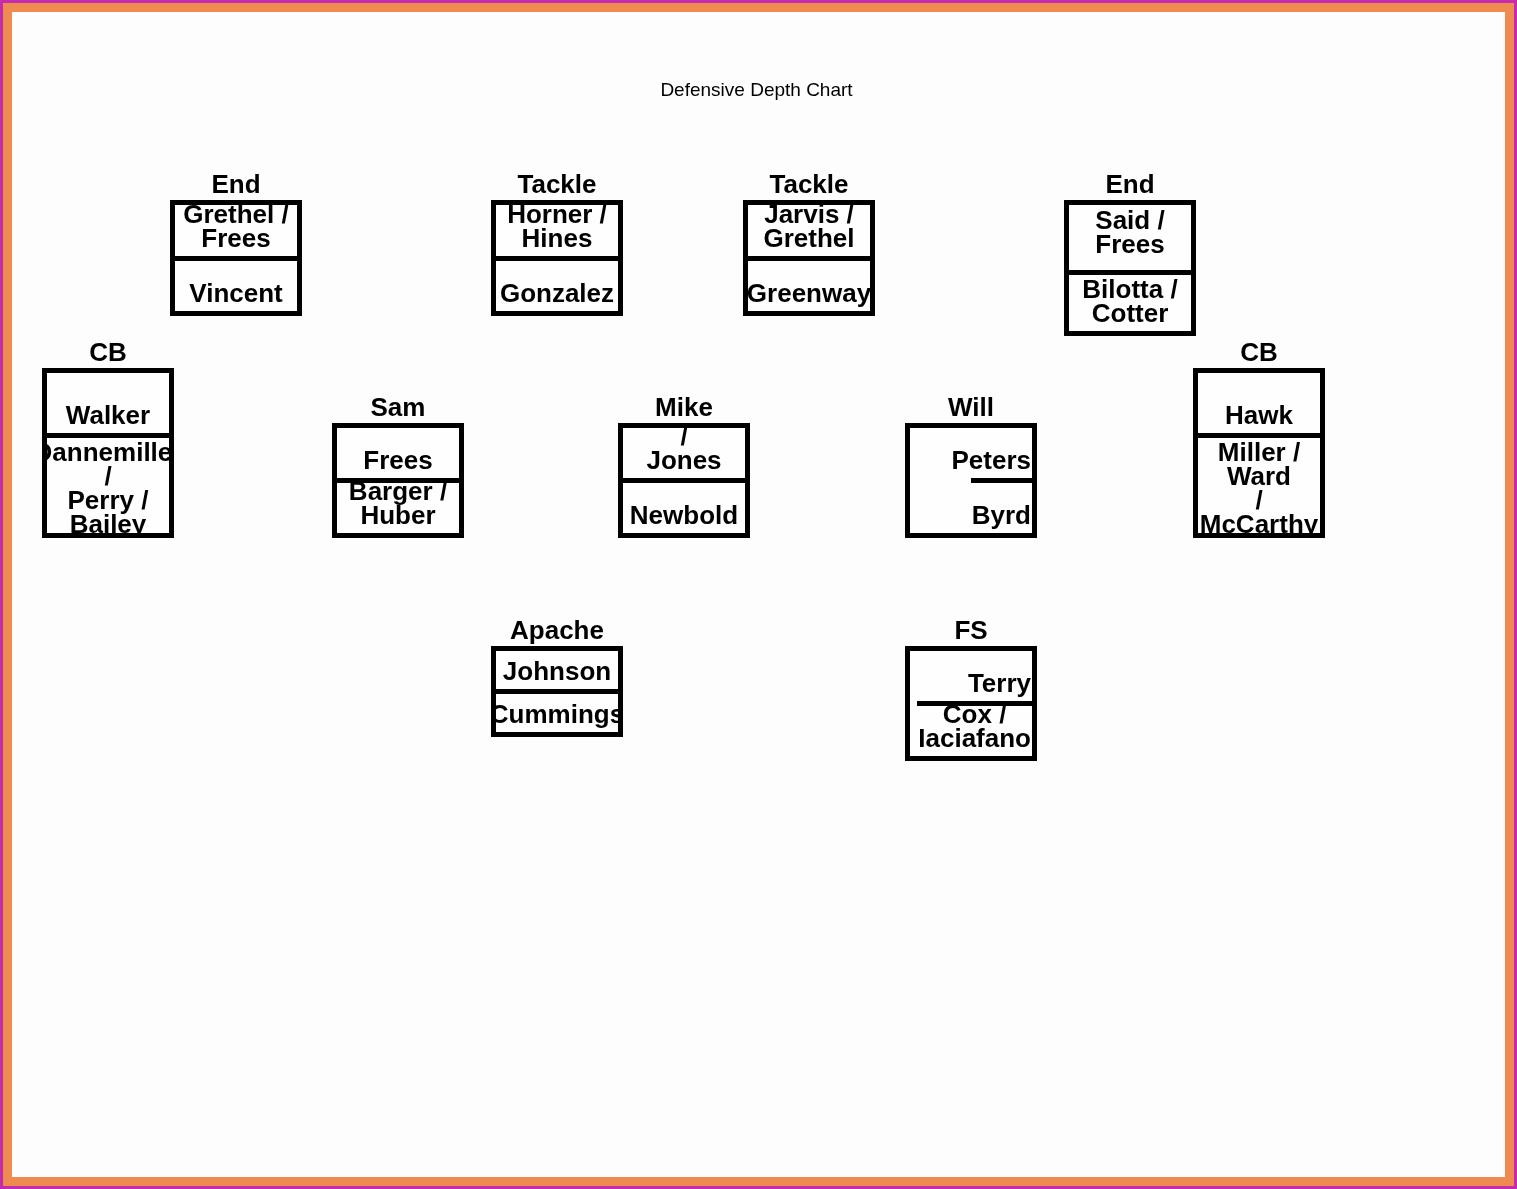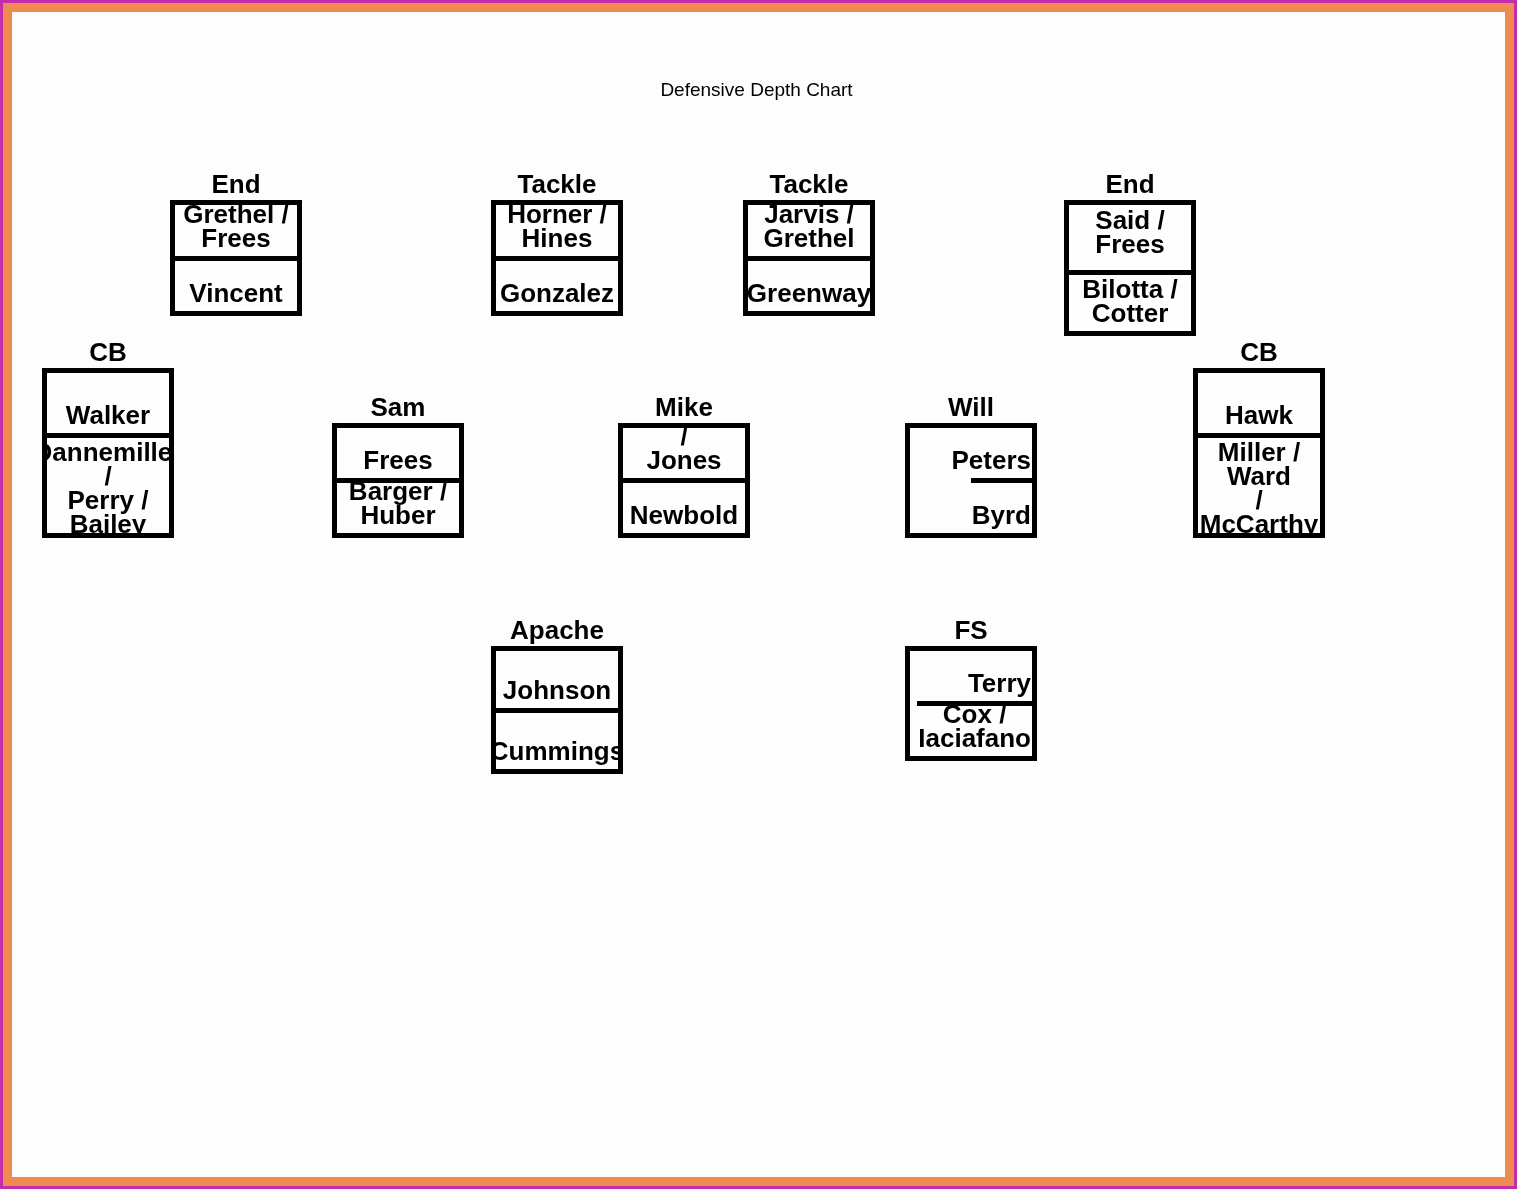--- a/index.html
+++ b/index.html
@@ -162,21 +162,21 @@
       <div class="dc-cell split">
         <span>Miller / Ward
 /</span>
         <span>McCarthy</span>
       </div>
     </div>
   </div>
 
   <div class="pos" style="left:491px; top:618px; width:132px;">
     <div class="pos-label">Apache</div>
-    <div class="dc-box" style="height:128px;">
+    <div class="dc-box" style="height:91px;">
       <div class="dc-cell">Johnson</div>
       <div class="dc-cell">Cummings</div>
     </div>
   </div>
 
   <div class="pos" style="left:905px; top:618px; width:132px;">
     <div class="pos-label">FS</div>
     <div class="dc-box" style="height:115px;align-items:flex-end;">
       <div class="dc-cell">Terry</div>
       <div class="dc-cell">Cox /

